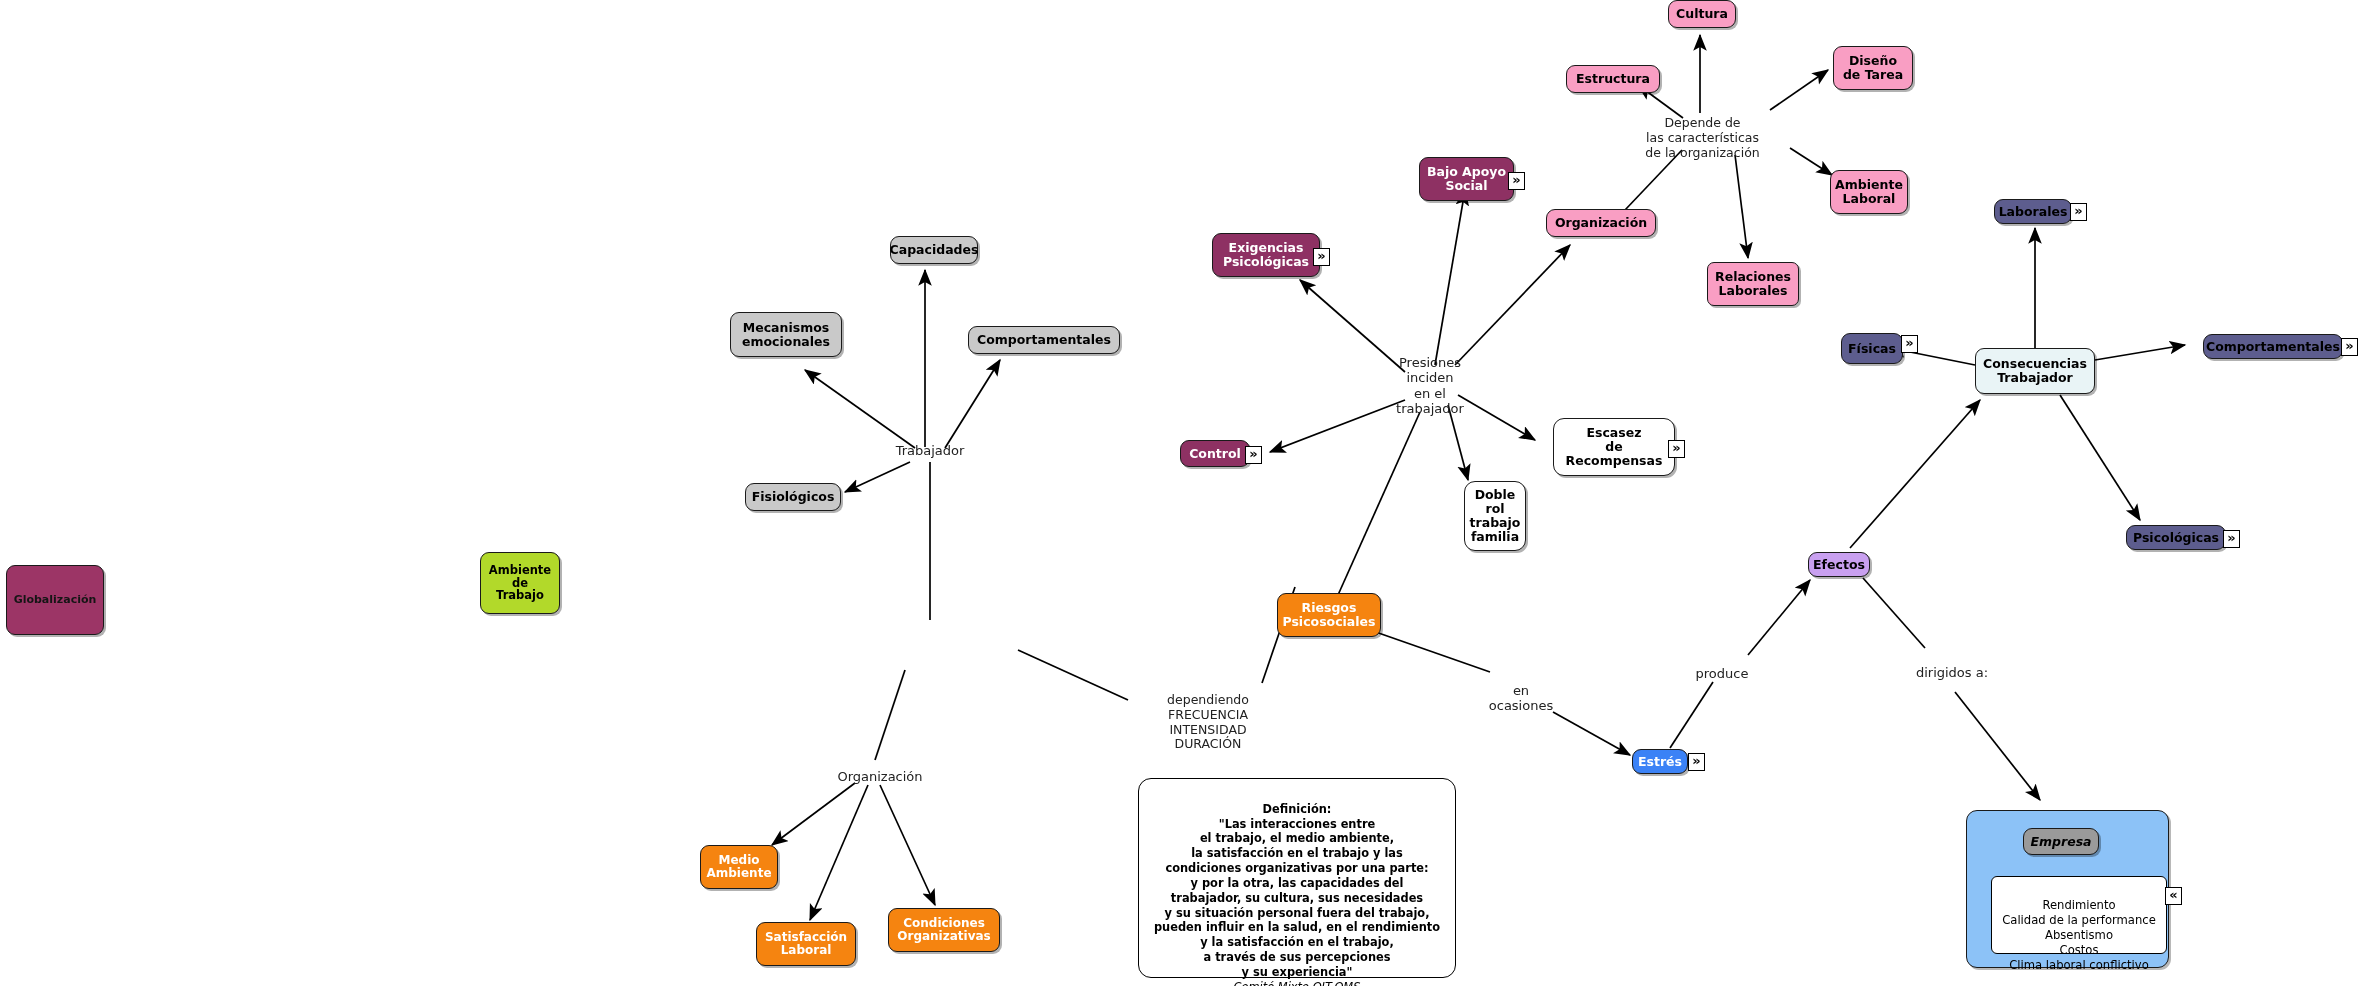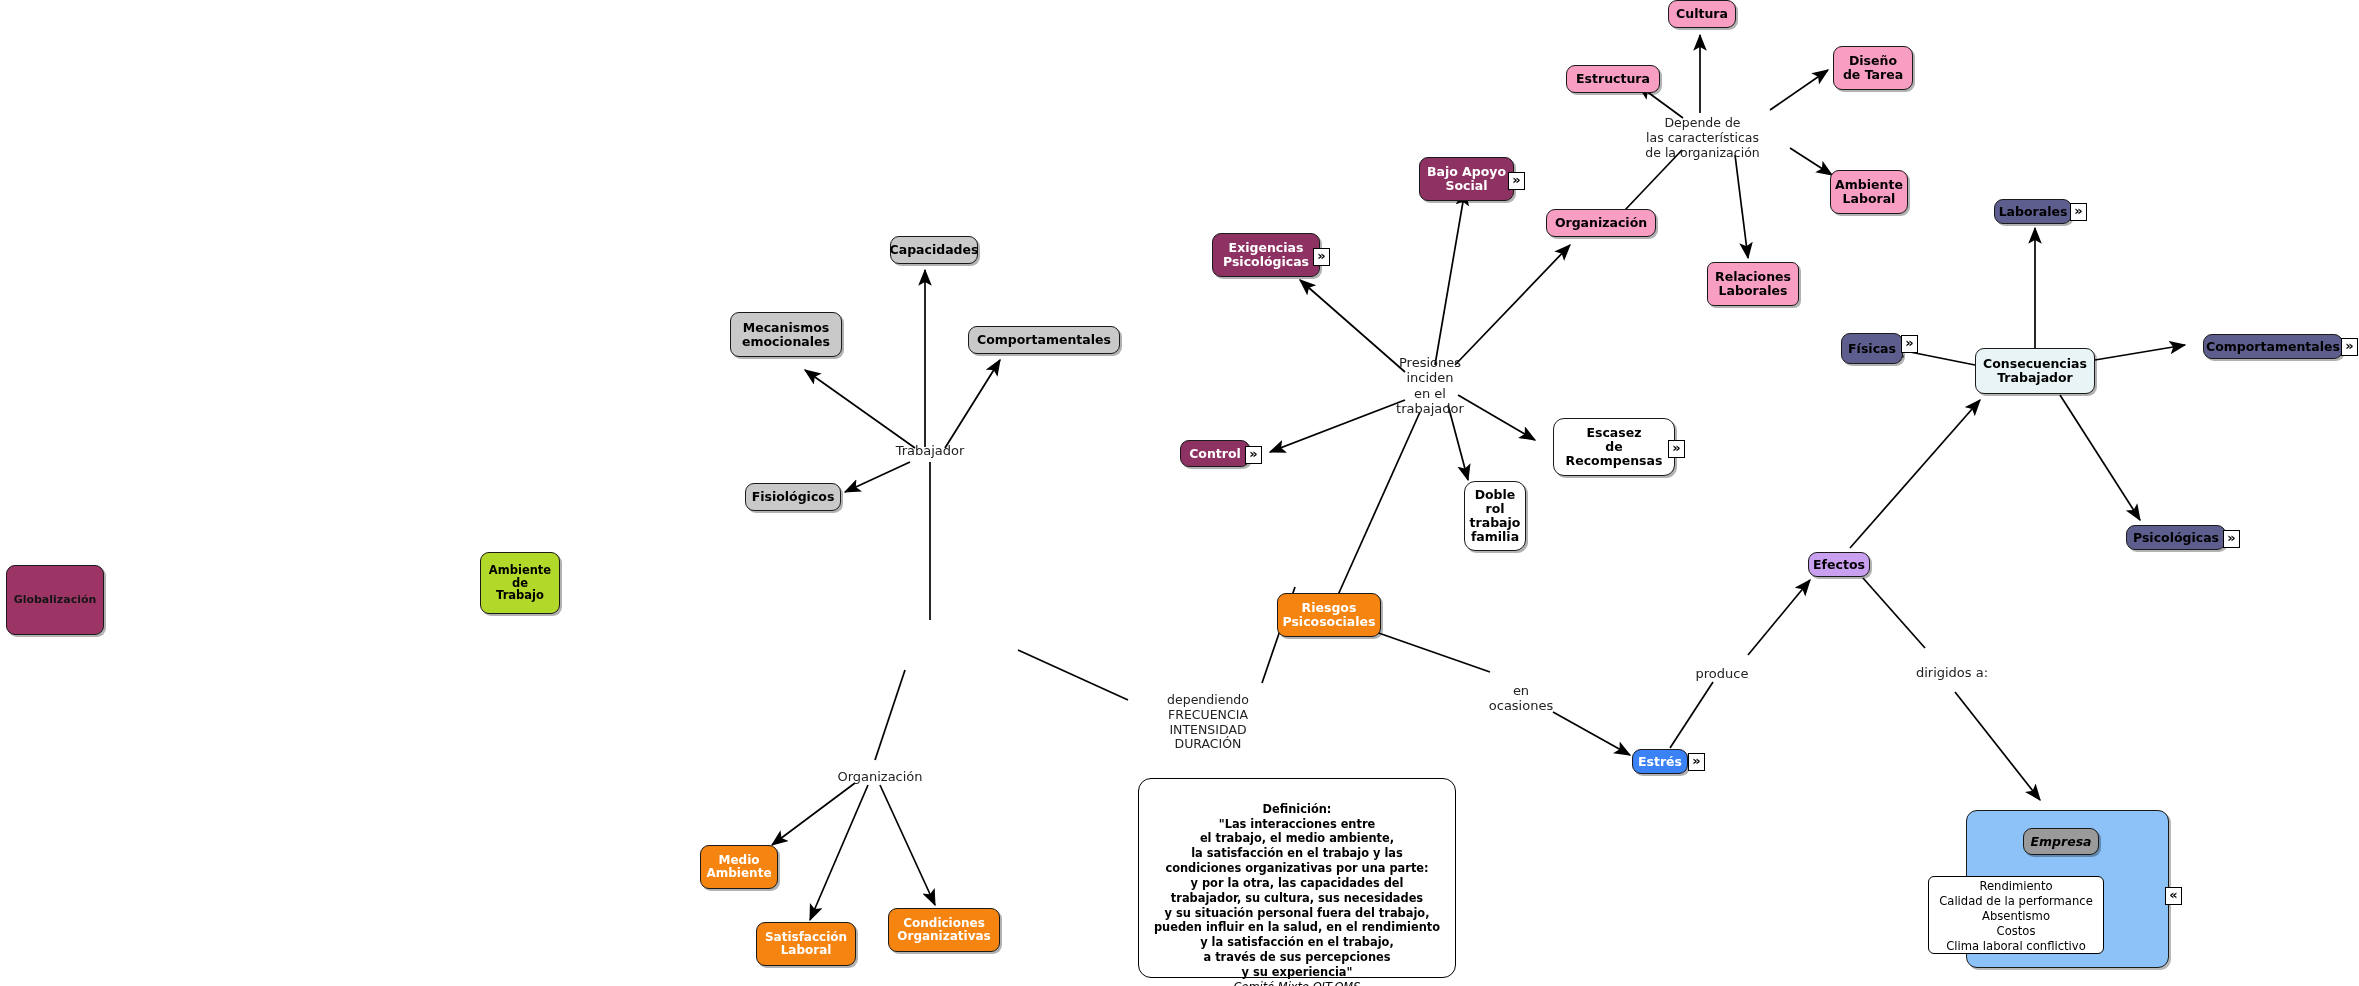--- a/index.html
+++ b/index.html
@@ -290,21 +290,21 @@
 y la satisfacción en el trabajo,
 a través de sus percepciones
 y su experiencia"</span>
     <span class="cite">Comité Mixto OIT-OMS</span>
   </div>
 
   <div class="group-blue" style="left:1966px; top:810px; width:203px; height:158px;"></div>
 
   <div class="node graynode" style="left:2023px; top:828px; width:76px; height:27px; font-size:12.5px;">Empresa</div>
 
-  <div class="textbox" style="left:1928px; top:876px; width:176px; height:78px; font-size:11.6px; line-height:1.30; border-radius:6px; border-width:1.4px; padding-top:2px; z-index:6;">Rendimiento
+  <div class="textbox" style="left:1991px; top:876px; width:176px; height:78px; font-size:11.6px; line-height:1.30; border-radius:6px; border-width:1.4px; padding-top:21px; z-index:6;">Rendimiento
 Calidad de la performance
 Absentismo
 Costos
 Clima laboral conflictivo</div>
 
   <div class="chev" style="left:2165px; top:887px; z-index:9;">«</div>
 
 </div>
 
 </body></html>

